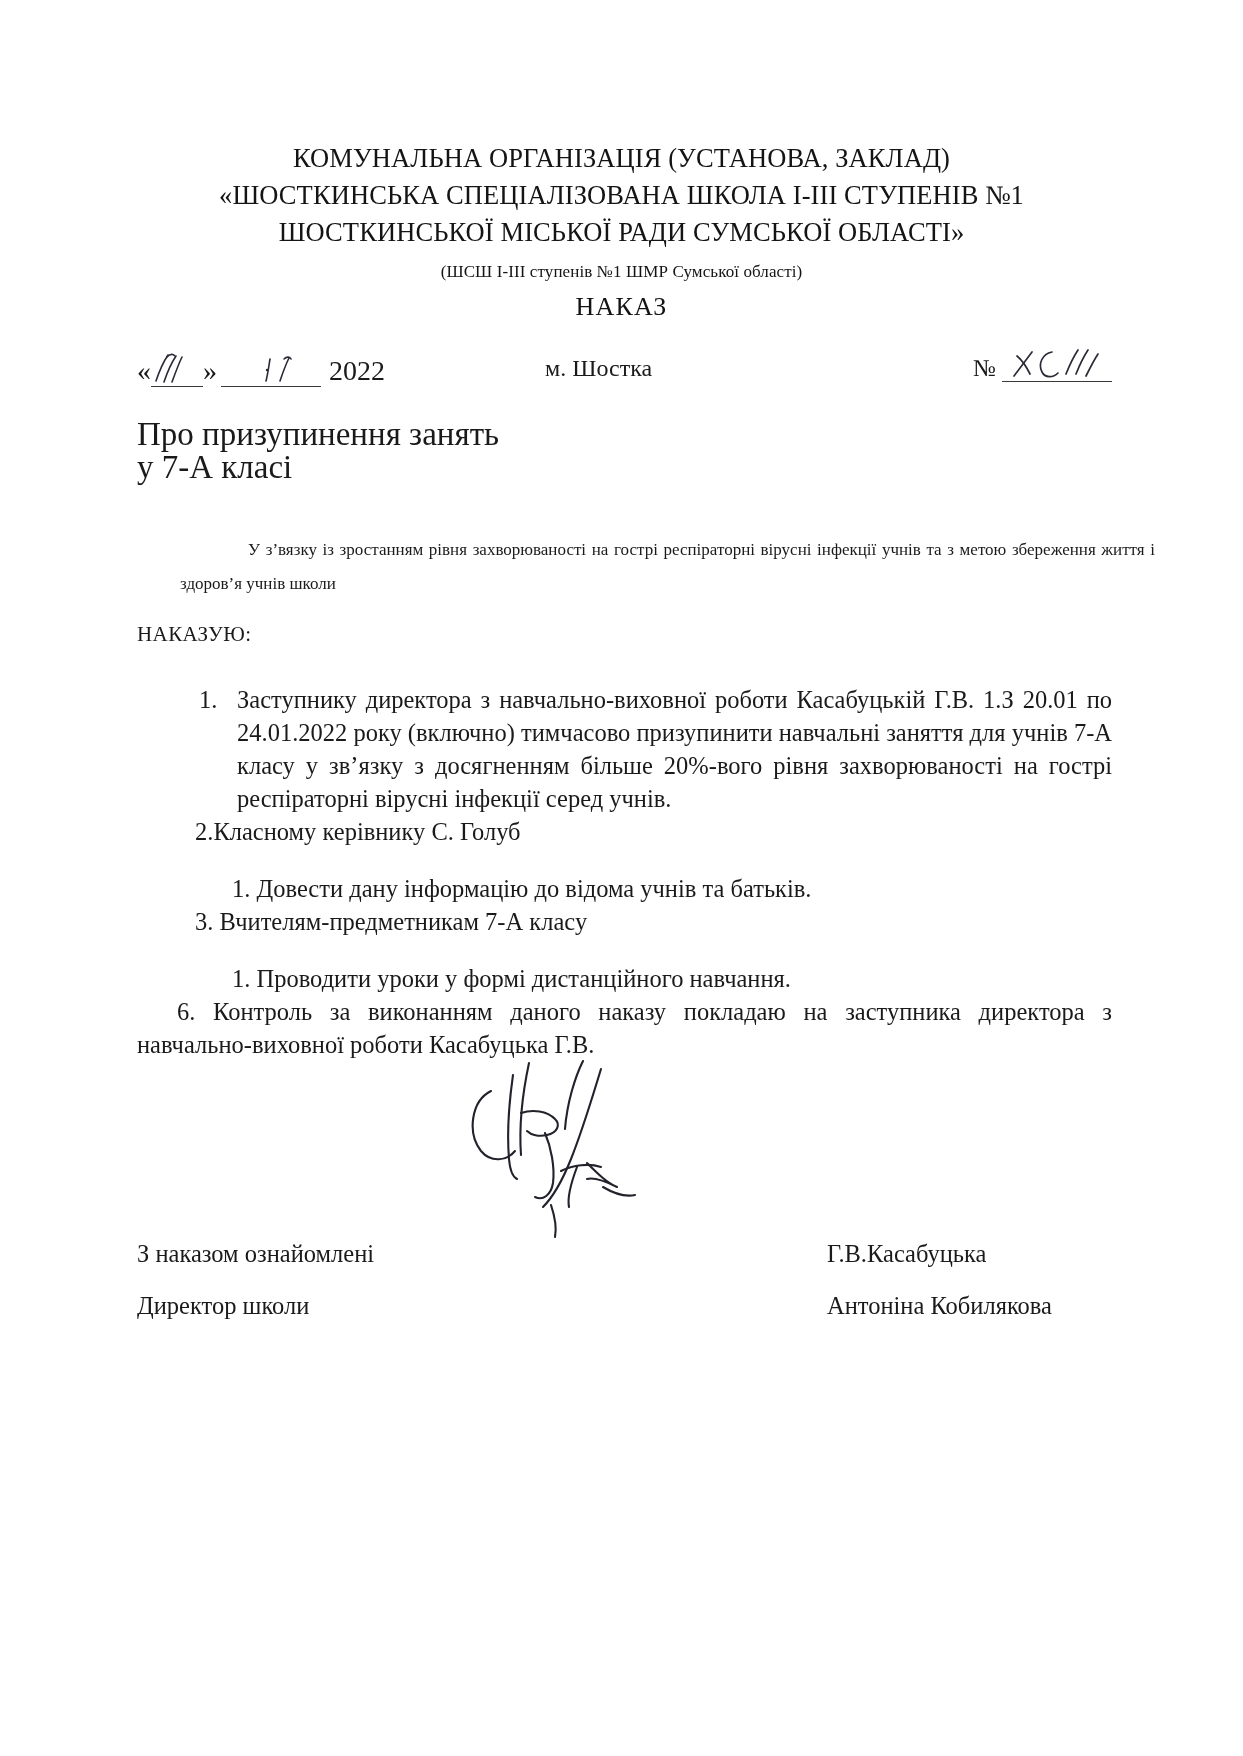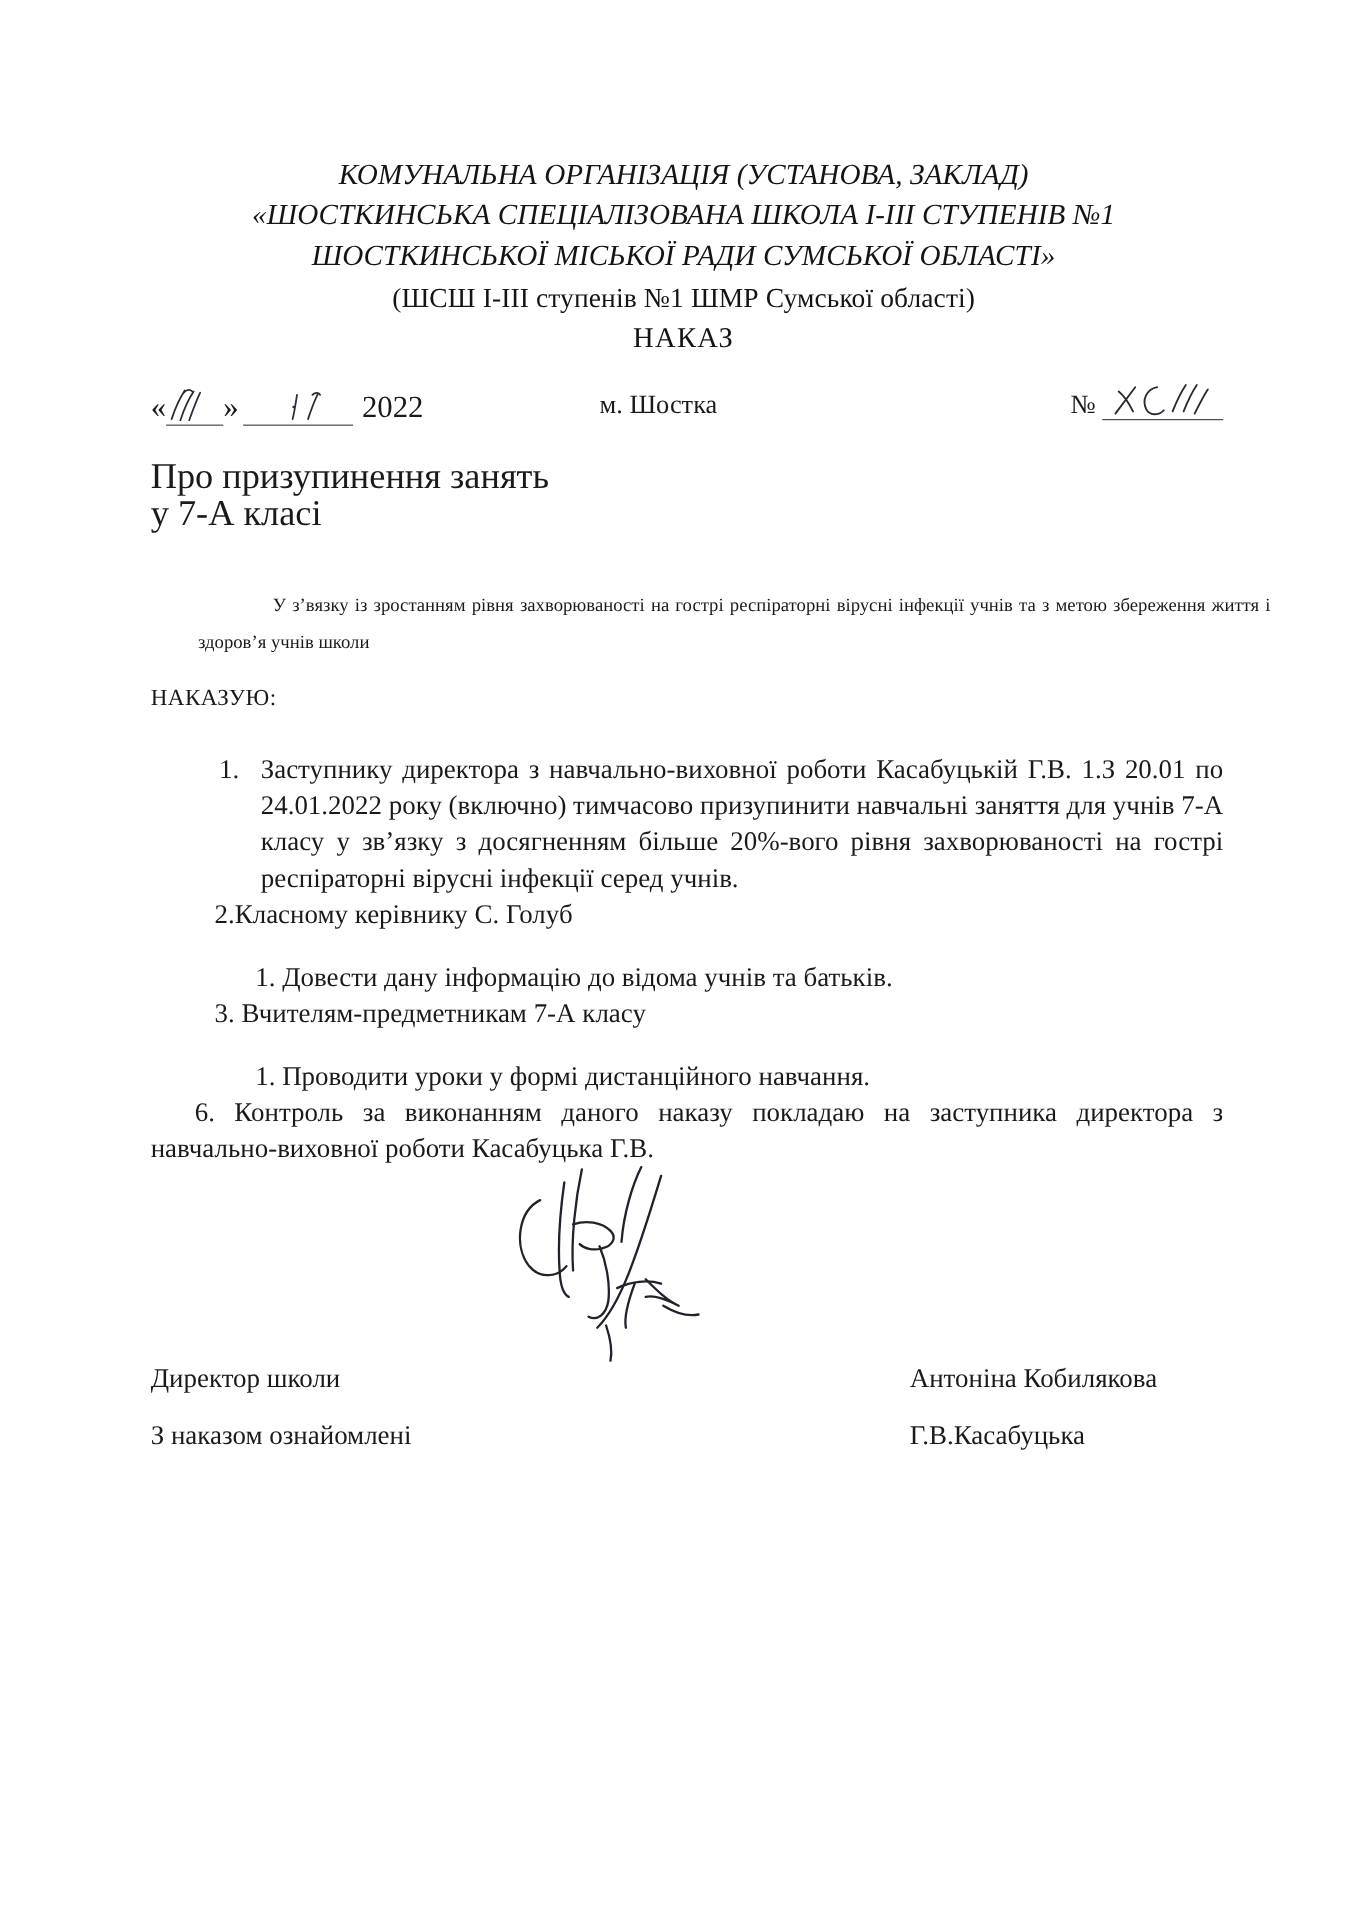--- a/index.html
+++ b/index.html
@@ -29,24 +29,23 @@
   }
   .letterhead .lh-line {
     font-size: 26.5px;
     line-height: 37px;
     letter-spacing: 0.1px;
     white-space: nowrap;
     color: #141414;
   }
   .letterhead .lh-line.caps {
     font-size: 26.5px;
-    font-style: italic;
   }
   .letterhead .lh-line.sub {
-    font-size: 25px;
+    font-size: 17px;
     margin-top: 2px;
   }
 
   
   .order-title {
     position: absolute;
     left: 0;
     top: 292px;
     width: 1243px;
     text-align: center;
@@ -310,22 +309,22 @@
         <path d="M122 112 C116 128, 112 142, 114 152"></path>
         <path d="M132 108 C142 118, 152 128, 162 132 C150 126, 140 122, 132 124"></path>
         <path d="M148 132 C158 138, 170 142, 180 140"></path>
         <path d="M96 150 C100 162, 102 172, 100 182"></path>
       </g>
     </svg>
   </div>
 
   <div class="sig">
     <div class="sig-row">
+      <span class="sig-left">З наказом ознайомлені</span>
+      <span class="sig-right">Г.В.Касабуцька</span>
+    </div>
+    <div class="sig-row">
       <span class="sig-left">Директор школи</span>
       <span class="sig-right">Антоніна Кобилякова</span>
     </div>
-    <div class="sig-row">
-      <span class="sig-left">З наказом ознайомлені</span>
-      <span class="sig-right">Г.В.Касабуцька</span>
-    </div>
   </div>
 
 </div>
 
 </body></html>

